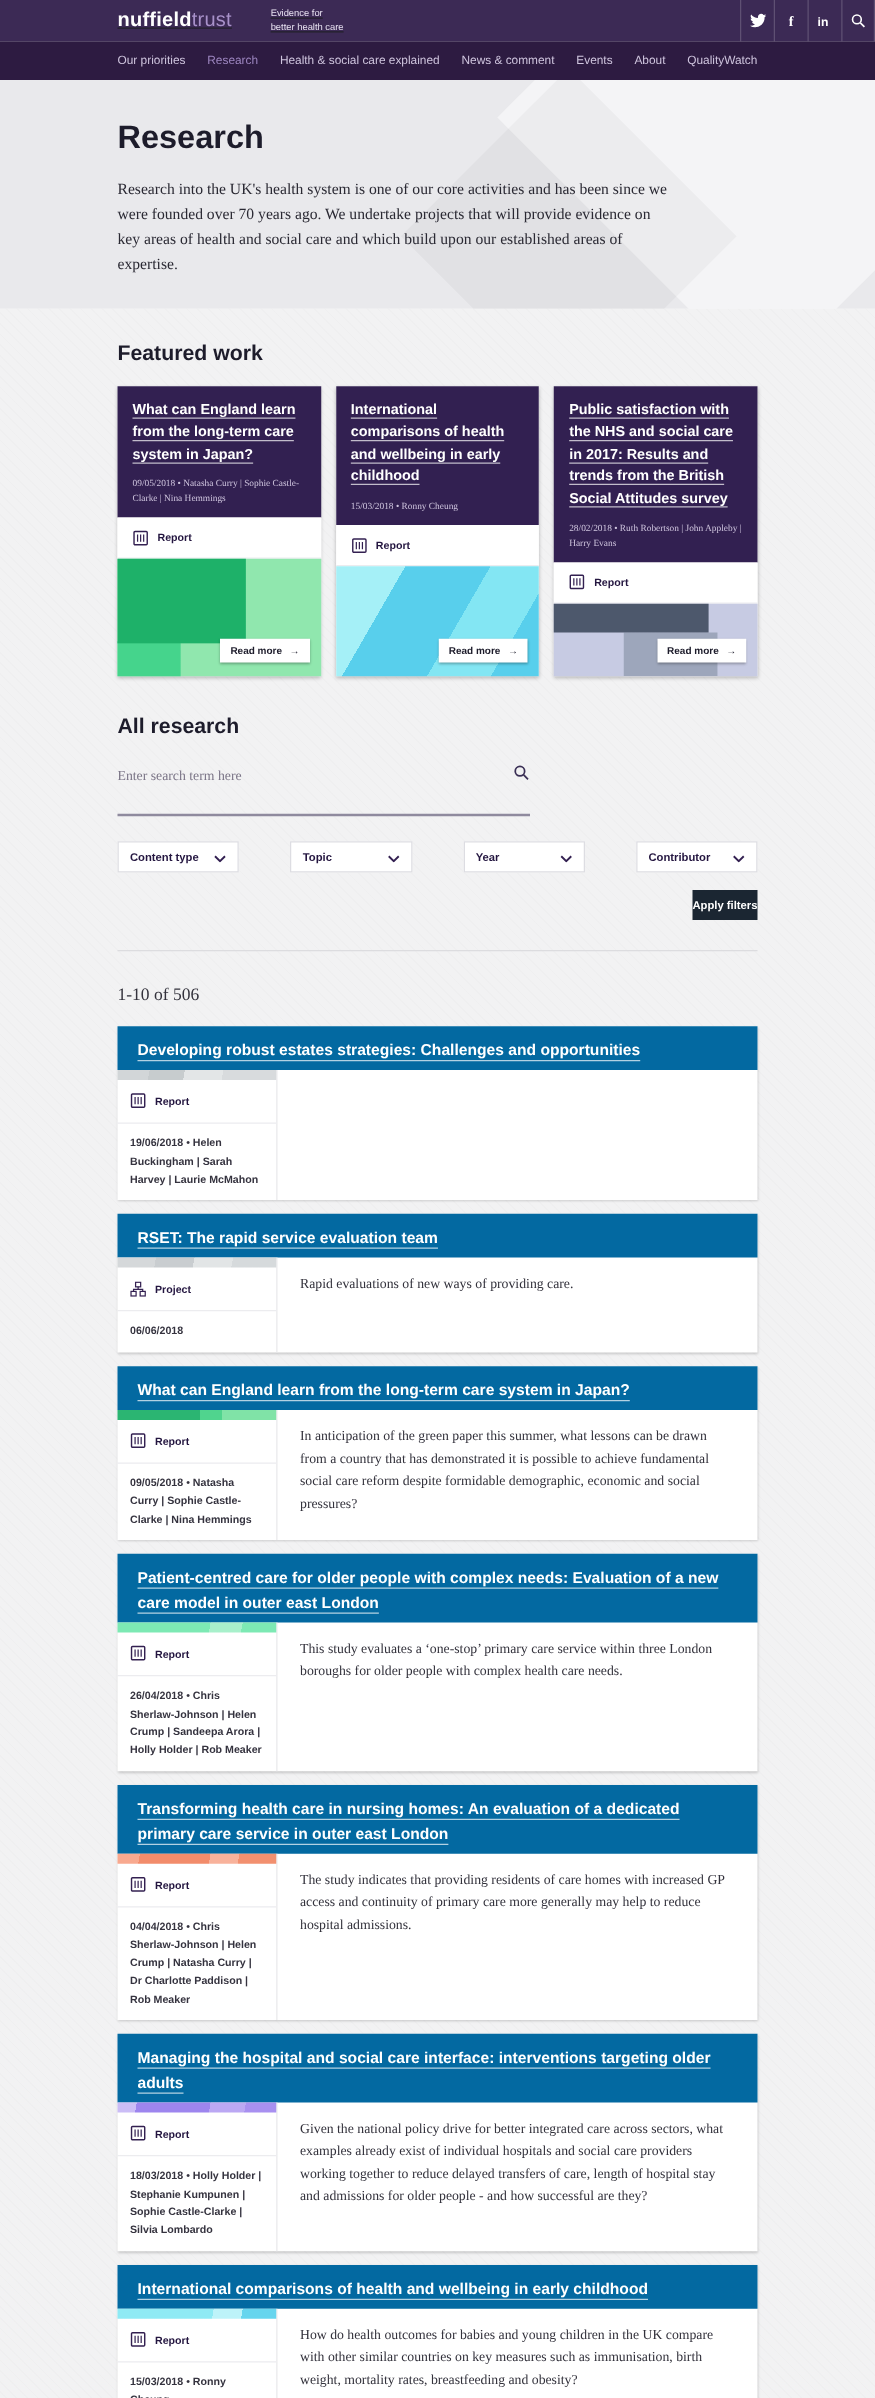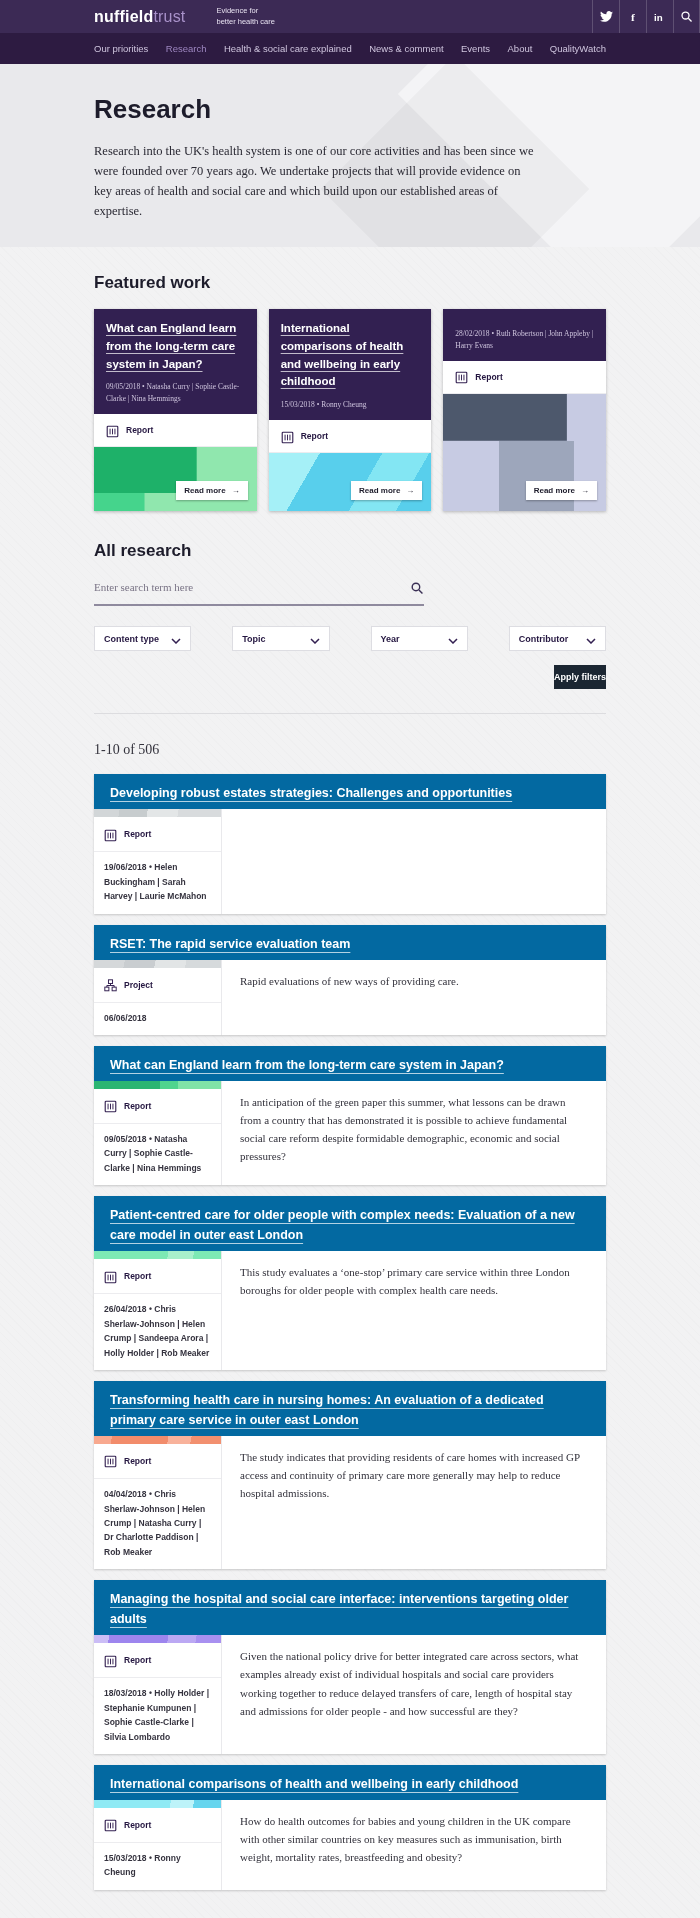--- a/index.html
+++ b/index.html
@@ -1,21 +1,21 @@
 <!DOCTYPE html>
 <html><head>
 <meta charset="utf-8">
 <style>
   * { margin:0; padding:0; box-sizing:border-box; }
   html,body { background:#fff; }
   body { width:700px; font-family:"Liberation Sans", sans-serif; color:#22212b; }
   .inner { width:512px; margin:0 auto; }
 
   
-  .topbar { background:#3c2a55; height:33px; display:flex; align-items:stretch; }
+  .topbar { background:#3c2a55; height:33px; display:flex; align-items:stretch;text-decoration:underline; }
   .topbar-inner { width:606px; margin-left:94px; display:flex; align-items:stretch; }
   .logo { display:flex; align-items:center; font-size:16px; font-weight:bold; letter-spacing:.2px; text-decoration:none; }
   .logo-a { color:#ffffff; }
   .logo-b { color:#a891c9; font-weight:normal; }
   .tagline { color:#e8e2f1; font-size:7.5px; line-height:1.35; display:flex; flex-direction:column; justify-content:center; margin-left:31px; }
   .topbar-icons { margin-left:auto; display:flex; align-items:stretch; }
   .tb-icon { width:27px; display:flex; align-items:center; justify-content:center; border-left:1px solid rgba(255,255,255,.18); cursor:pointer; }
   .tb-icon:last-child { border-right:1px solid rgba(255,255,255,.18); }
   .tb-icon svg { display:block; }
   .mainnav { background:#2d1b41; height:31px; display:flex; align-items:center; justify-content:space-between; padding:0 94px; }
@@ -41,21 +41,21 @@
   .fcard-head { background:#322051; color:#fff; padding:11px 12px 9px; }
   .fcard-title { font-size:11.5px; font-weight:bold; line-height:1.55; text-decoration:underline; text-decoration-color:rgba(255,255,255,.7); text-underline-offset:3px; text-decoration-thickness:1px; }
   .fcard-meta { font-family:"Liberation Serif", serif; font-size:7.5px; color:#cfc5de; margin-top:8px; line-height:1.6; }
   .type-strip { background:#fff; display:flex; align-items:center; gap:7px; padding:7px 12px; border-bottom:1px solid #ececef; }
   .type-label { font-size:8.5px; font-weight:bold; color:#241640; }
   .fcard-image { position:relative; flex:1; min-height:58px; }
   .read-more { position:absolute; right:9px; bottom:11px; background:#fff; box-shadow:0 1px 2px rgba(0,0,0,.3); font-size:8px; font-weight:bold; color:#1d1c2b; padding:5px 8px; display:inline-flex; gap:6px; align-items:center; cursor:pointer; }
 
   
   .all-research { padding-top:30px; }
-  .search-row { margin-top:20px; display:flex; align-items:flex-start; width:330px; border-bottom:2px solid #8f8a9e; padding-bottom:5px; }
+  .search-row { margin-top:20px; display:flex; align-items:center; width:330px; border-bottom:2px solid #8f8a9e; padding-bottom:21px; }
   .search-input { flex:1; border:none; outline:none; background:transparent; font-family:"Liberation Serif", serif; font-size:11px; color:#3a3745; }
   .search-input::placeholder { color:#7a7486; }
   .filters { display:flex; gap:41px; margin-top:20px; }
   .filter-box { flex:1; background:#fff; border:1px solid #dddde2; height:25px; display:flex; align-items:center; justify-content:space-between; padding:0 9px; cursor:pointer; }
   .filter-label { font-size:9px; font-weight:bold; color:#241640; }
   .apply-row { display:flex; justify-content:flex-end; margin-top:14px; }
   .apply-btn { background:#1b2632; color:#fff; font-size:9px; font-weight:bold; border:none; padding:7px 0; cursor:pointer; font-family:inherit; }
   .results-divider { border:none; border-top:1px solid #dcdcdf; margin-top:24px; }
   .result-count { font-family:Liberation Serif, serif; font-size:14px; color:#33323c; margin-top:28px; }
 
@@ -186,20 +186,21 @@
           <div class="fcard-image" style="background:linear-gradient(120deg,#a5f0f7 0 26%,#58cfec 26% 58%,#83e6f3 58% 82%,#58cfec 82%)">
             <span class="read-more">
               <span>Read more</span>
               <span>→</span>
             </span>
           </div>
         </article>
 
         <article class="fcard">
           <div class="fcard-head">
+            <h3 class="fcard-title">Public satisfaction with the NHS and social care in 2017: Results and trends from the British Social Attitudes survey</h3>
             <p class="fcard-meta">28/02/2018 • Ruth Robertson | John Appleby | Harry Evans</p>
           </div>
           <div class="type-strip" data-kind="report">
             <span class="icon">
               <svg width="13" height="13" viewBox="0 0 16 16">
                 <rect x="1.5" y="1.5" width="13" height="13" rx="1" fill="none" stroke="#332051" stroke-width="1.4"></rect>
                 <line x1="5" y1="4.5" x2="5" y2="11.5" stroke="#332051" stroke-width="1.2"></line>
                 <line x1="8" y1="4.5" x2="8" y2="11.5" stroke="#332051" stroke-width="1.2"></line>
                 <line x1="11" y1="4.5" x2="11" y2="11.5" stroke="#332051" stroke-width="1.2"></line>
               </svg>

